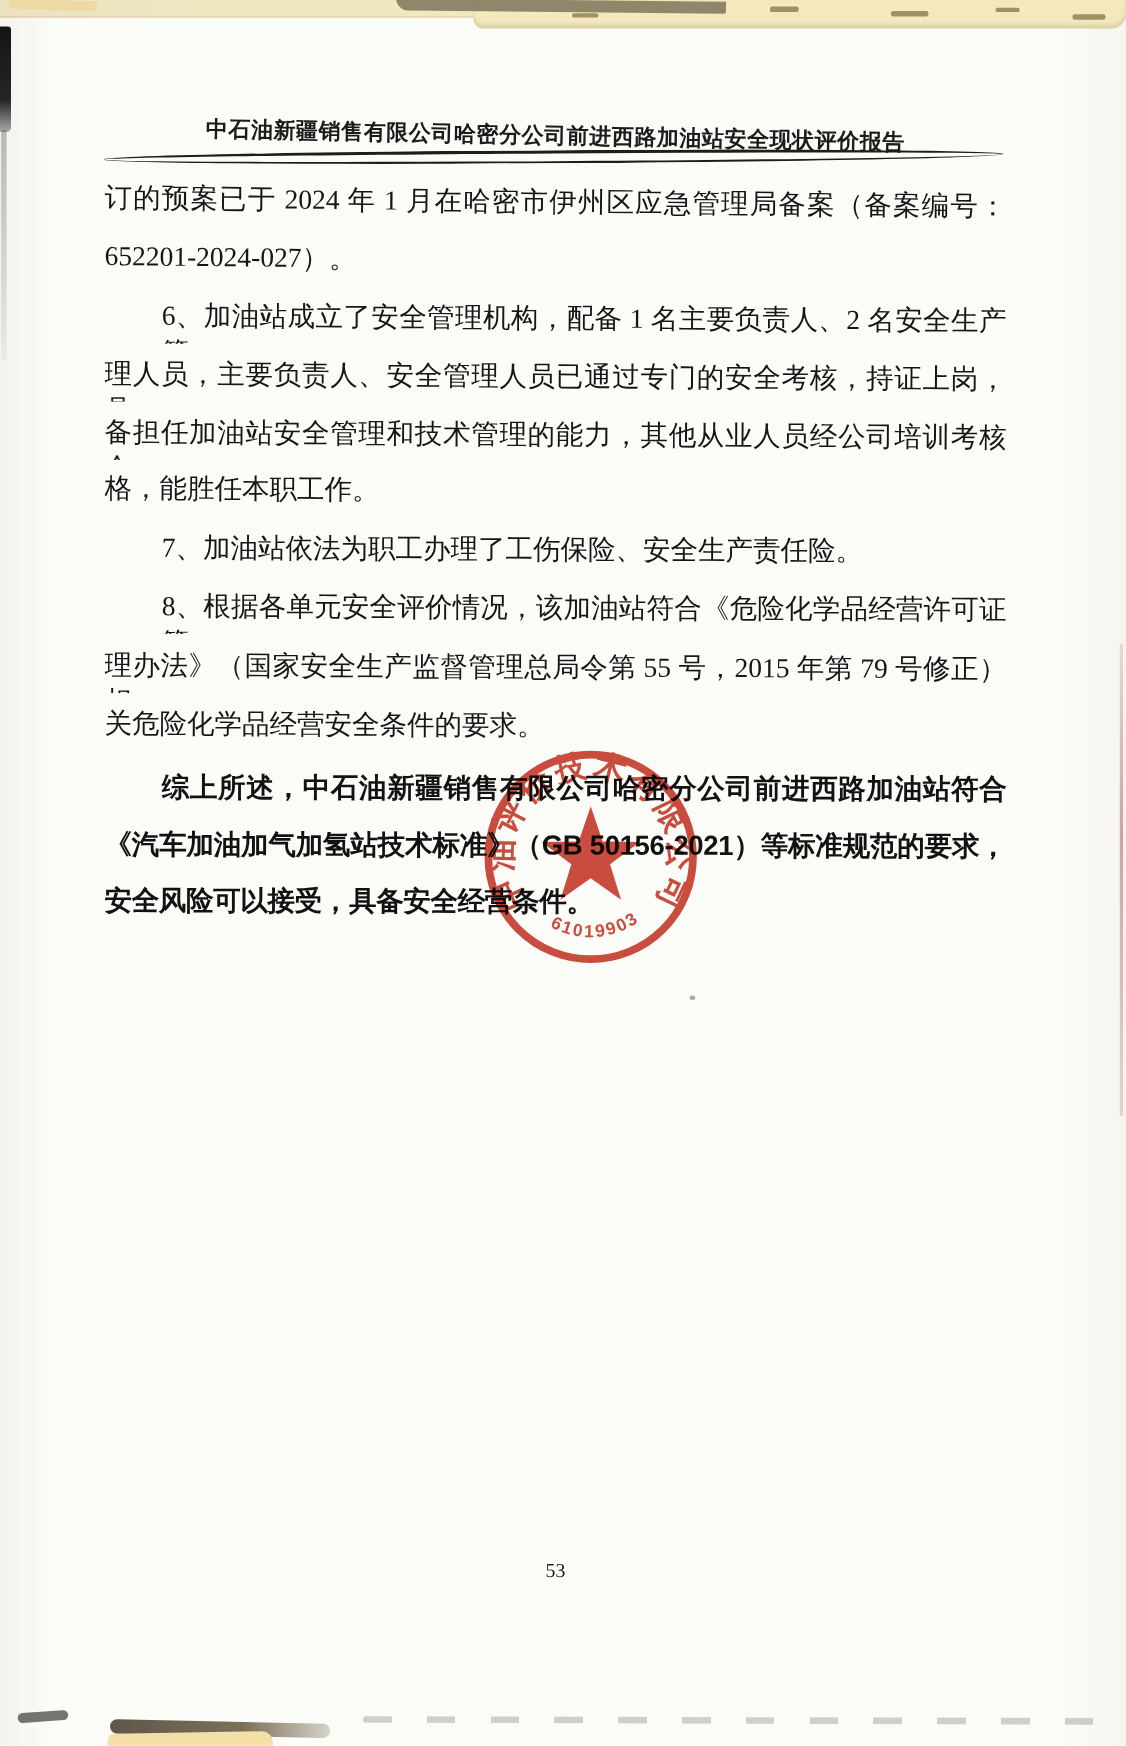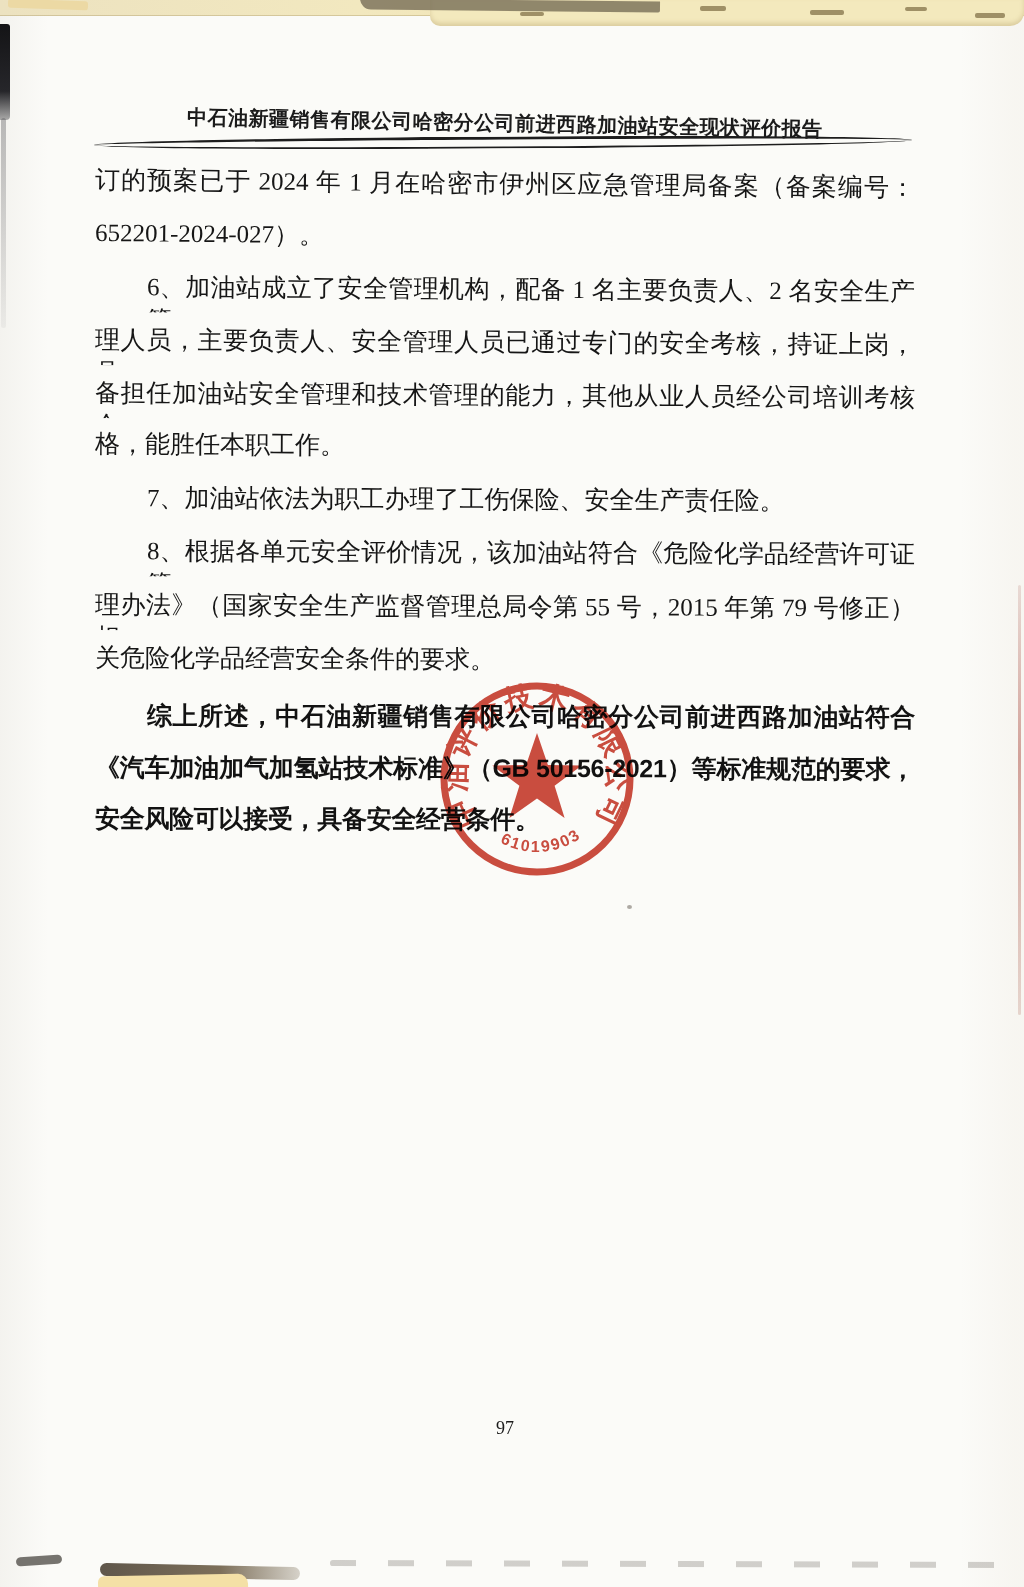--- a/index.html
+++ b/index.html
@@ -158,13 +158,13 @@
       <textPath href="#ringTextPath" startOffset="2%">中油评价技术有限公司</textPath>
     </text>
     <polygon points="110,65 120.9,97.0 154.7,97.5 127.6,117.7 137.6,150.0 110,130.5 82.4,150.0 92.4,117.7 65.3,97.5 99.1,97.0" fill="#c23b2e"></polygon>
     <path id="serialPath" d="M 67.5,170.6 A 74,74 0 0 0 152.5,170.6" fill="none"></path>
     <text class="serial-text" fill="#c23b2e">
       <textPath href="#serialPath" startOffset="7%">6101990311892</textPath>
     </text>
   </svg>
 </div>
 
-<div class="page-number">97</div>
+<div class="page-number">53</div>
 
 </body></html>

